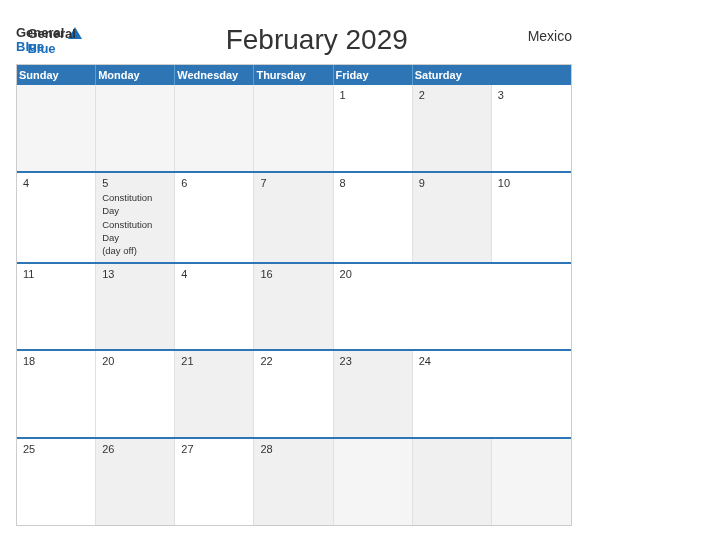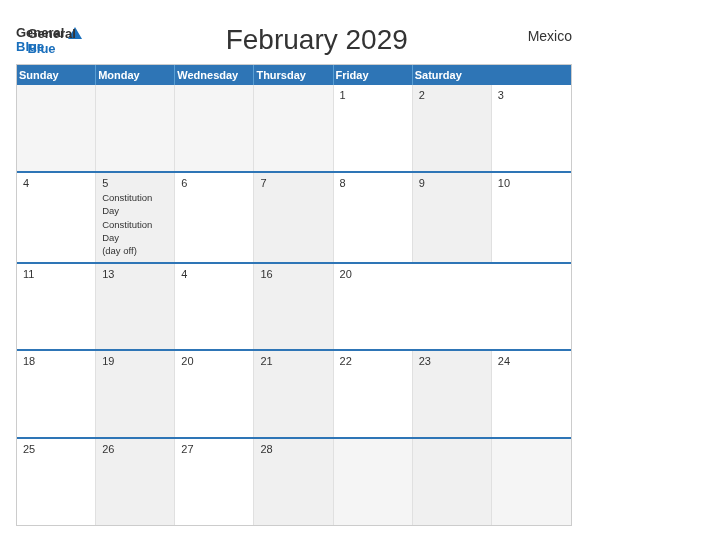--- a/index.html
+++ b/index.html
@@ -233,23 +233,20 @@
           </div>
         <div class="day-cell">
             <span class="day-num">20</span>
           </div>
       </div>
 
       <div class="week-row">
         <div class="day-cell">
             <span class="day-num">18</span>
           </div>
-        <div class="day-cell shaded">
-            <span class="day-num">19</span>
-          </div>
         <div class="day-cell">
             <span class="day-num">20</span>
           </div>
         <div class="day-cell shaded">
             <span class="day-num">21</span>
           </div>
         <div class="day-cell">
             <span class="day-num">22</span>
           </div>
         <div class="day-cell shaded">

